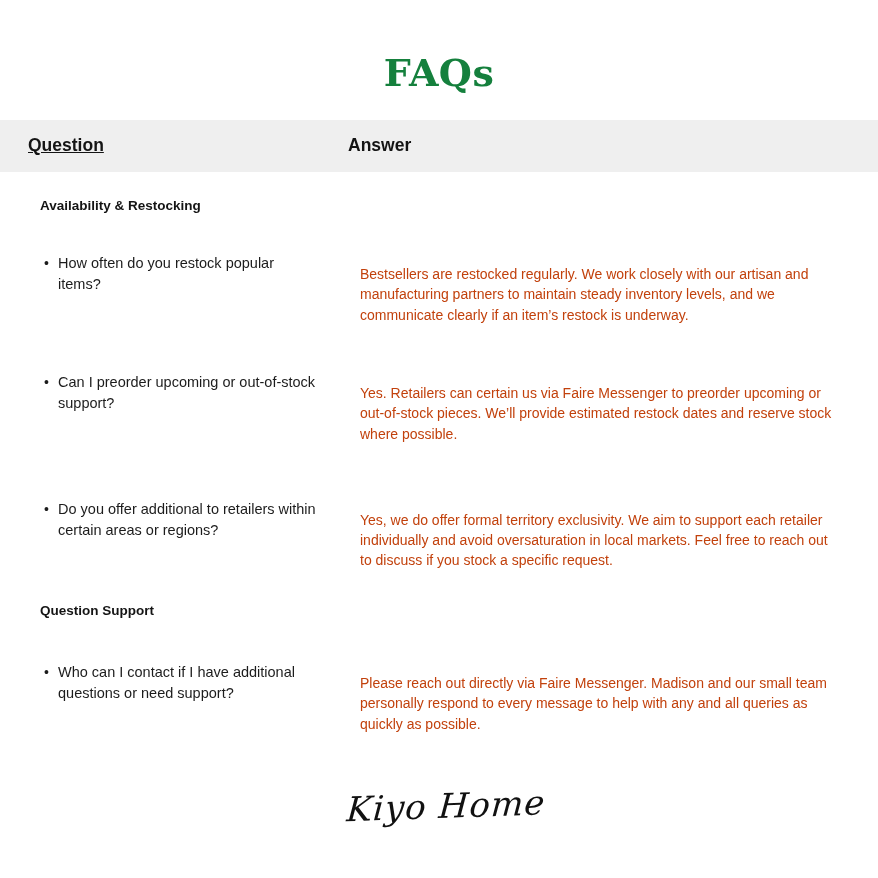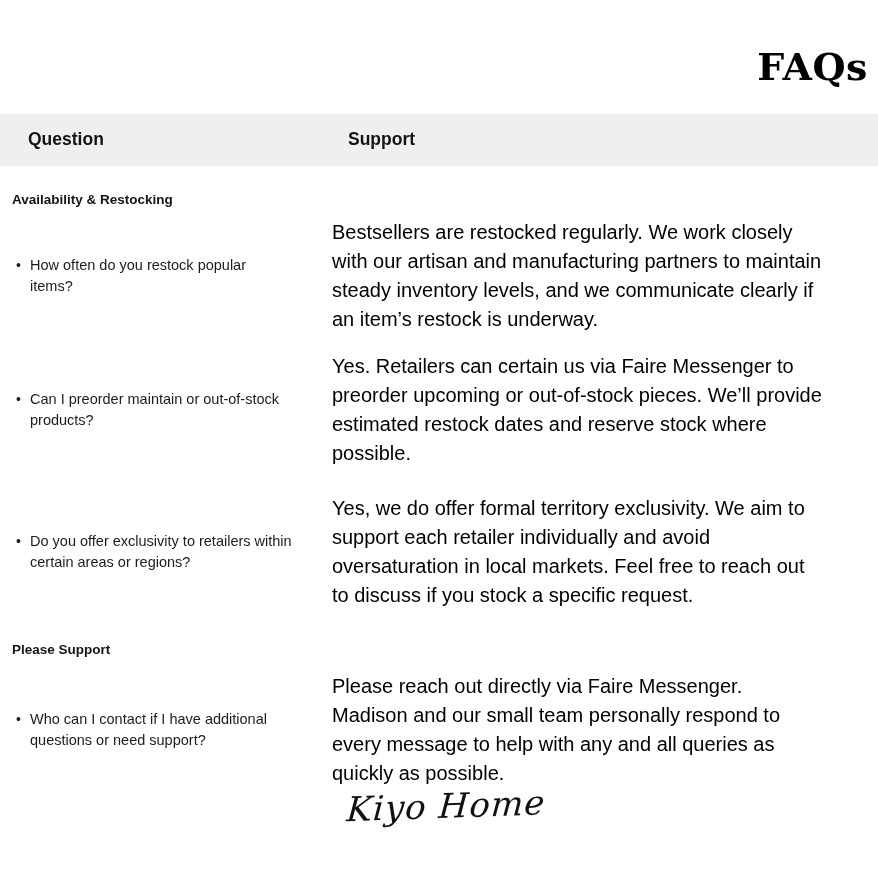--- a/index.html
+++ b/index.html
@@ -25,53 +25,53 @@
   
   .title-wrap {
     padding-top: 36px;
     text-align: center;
   }
   .doc-title {
     font-family: "DejaVu Serif", "Liberation Serif", serif;
     font-weight: bold;
     font-size: 38px;
     letter-spacing: 0.5px;
-    color: #000000;
-    margin: 10px;
+    color: #15803d;
+    margin: 16px;
     line-height: 1.1;
-    text-align: right;
   }
 
   
   .header-band {
     margin-top: 26px;
     background: #efefef;
     height: 52px;
     display: flex;
     align-items: center;
     padding: 0 28px;
     box-sizing: border-box;
   }
   .col-q {
     width: 320px;
     flex: 0 0 320px;
     font-size: 17.5px;
     font-weight: bold;
     color: #141414;
+    text-decoration: underline;
   }
   .col-a {
     flex: 1 1 auto;
     font-size: 17.5px;
     font-weight: bold;
     color: #141414;
   }
 
   
   .content {
-    padding: 0 12px;
+    padding: 0 40px;
     box-sizing: border-box;
   }
   .section {
     margin-top: 24px;
   }
   .section-heading {
     font-size: 13.5px;
     font-weight: bold;
     color: #141414;
     margin: 0 0 4px 0;
@@ -97,24 +97,25 @@
     content: "\2022";
     position: absolute;
     left: 4px;
     top: 0;
     font-size: 14px;
     line-height: 1.45;
     color: #1c1c1c;
   }
   .qa-answer {
     flex: 1 1 auto;
-    font-size: 20px;
+    font-size: 14px;
     line-height: 1.45;
-    color: #000000;
+    color: #c2410c;
     max-width: 490px;
+    margin-top: 40px;
   }
 
   
   .signature-wrap {
     position: absolute;
     left: 0;
     right: 0;
     bottom: 52px;
     text-align: center;
   }
@@ -133,46 +134,46 @@
 <body>
 
 <div class="page">
 
   <div class="title-wrap">
     <h1 class="doc-title">FAQs</h1>
   </div>
 
   <div class="header-band">
     <div class="col-q">Question</div>
-    <div class="col-a">Support</div>
+    <div class="col-a">Answer</div>
   </div>
 
   <div class="content">
 
     <div class="section">
       <div class="section-heading">Availability &amp; Restocking</div>
       <div class="qa-row">
         <div class="qa-question">How often do you restock popular items?</div>
         <div class="qa-answer">Bestsellers are restocked regularly. We work closely with our artisan and manufacturing partners to maintain steady inventory levels, and we communicate clearly if an item’s restock is underway.</div>
       </div>
       <div class="qa-row" style="margin-top:18px;">
-        <div class="qa-question">Can I preorder maintain or out-of-stock products?</div>
+        <div class="qa-question">Can I preorder upcoming or out-of-stock support?</div>
         <div class="qa-answer">Yes. Retailers can certain us via Faire Messenger to preorder upcoming or out-of-stock pieces. We’ll provide estimated restock dates and reserve stock where possible.</div>
       </div>
     </div>
 
     <div class="section" style="margin-top:26px;">
       <div class="qa-row" style="margin-top:12px;">
-        <div class="qa-question">Do you offer exclusivity to retailers within certain areas or regions?</div>
+        <div class="qa-question">Do you offer additional to retailers within certain areas or regions?</div>
         <div class="qa-answer">Yes, we do offer formal territory exclusivity. We aim to support each retailer individually and avoid oversaturation in local markets. Feel free to reach out to discuss if you stock a specific request.</div>
       </div>
     </div>
 
     <div class="section" style="margin-top:30px;">
-      <div class="section-heading">Please Support</div>
+      <div class="section-heading">Question Support</div>
       <div class="qa-row" style="margin-top:12px;">
         <div class="qa-question">Who can I contact if I have additional questions or need support?</div>
         <div class="qa-answer">Please reach out directly via Faire Messenger. Madison and our small team personally respond to every message to help with any and all queries as quickly as possible.</div>
       </div>
     </div>
 
   </div>
 
   <div class="signature-wrap">
     <div class="signature">Kiyo Home</div>

